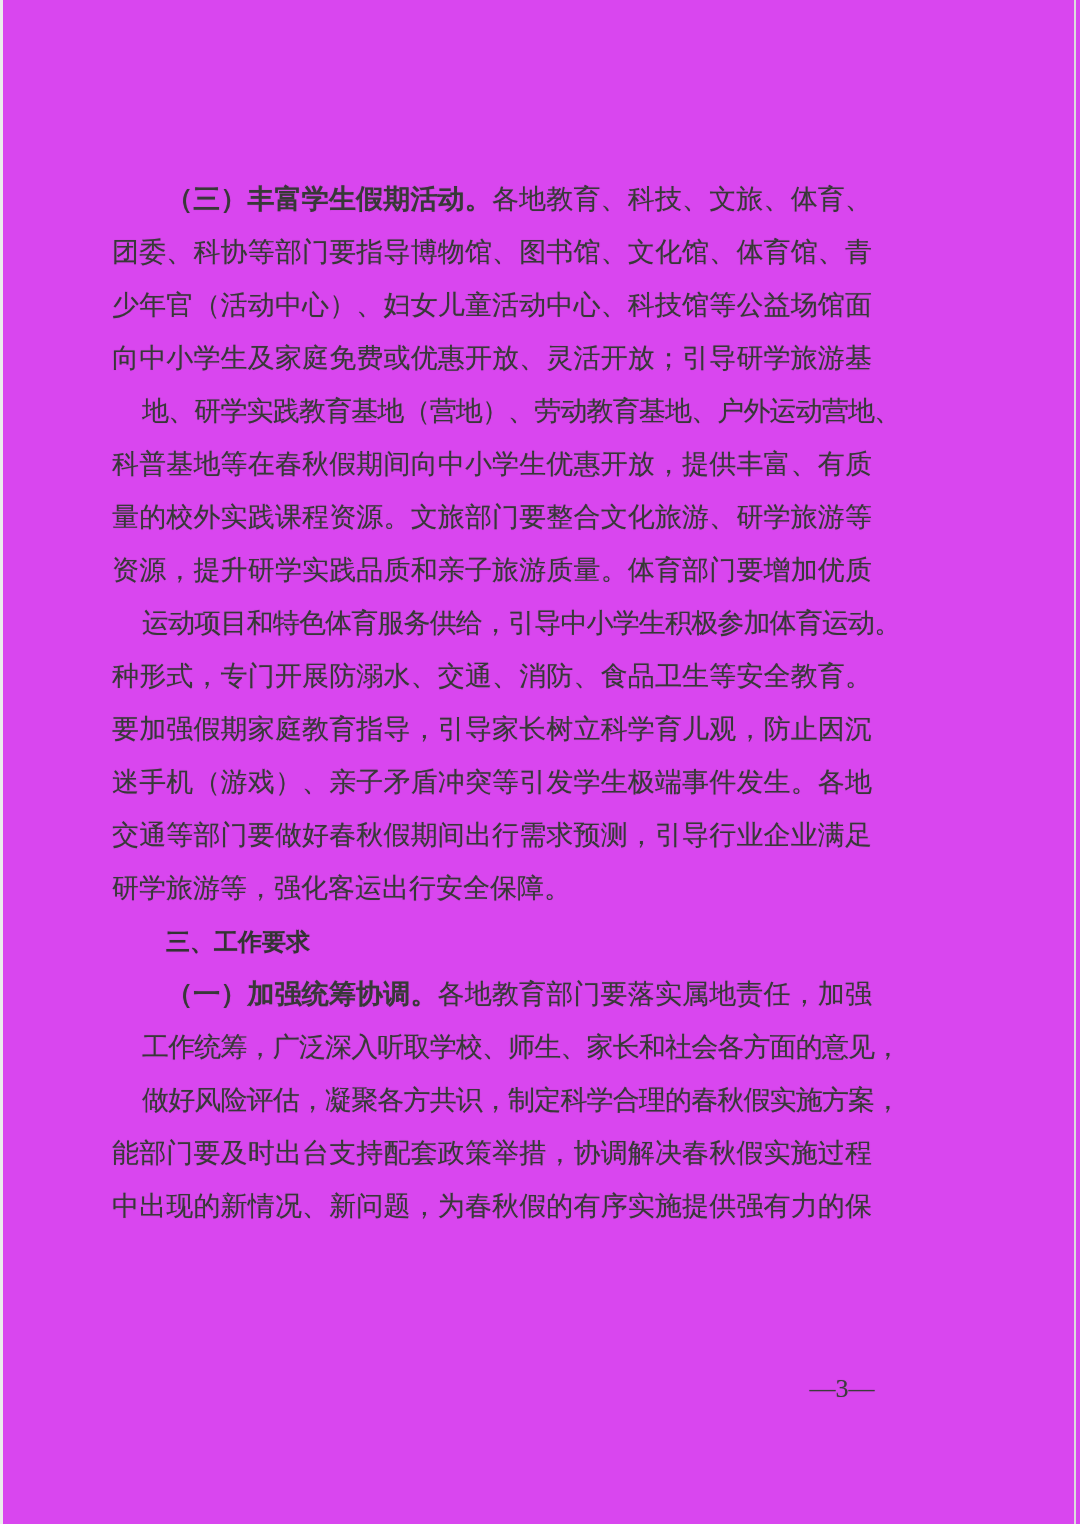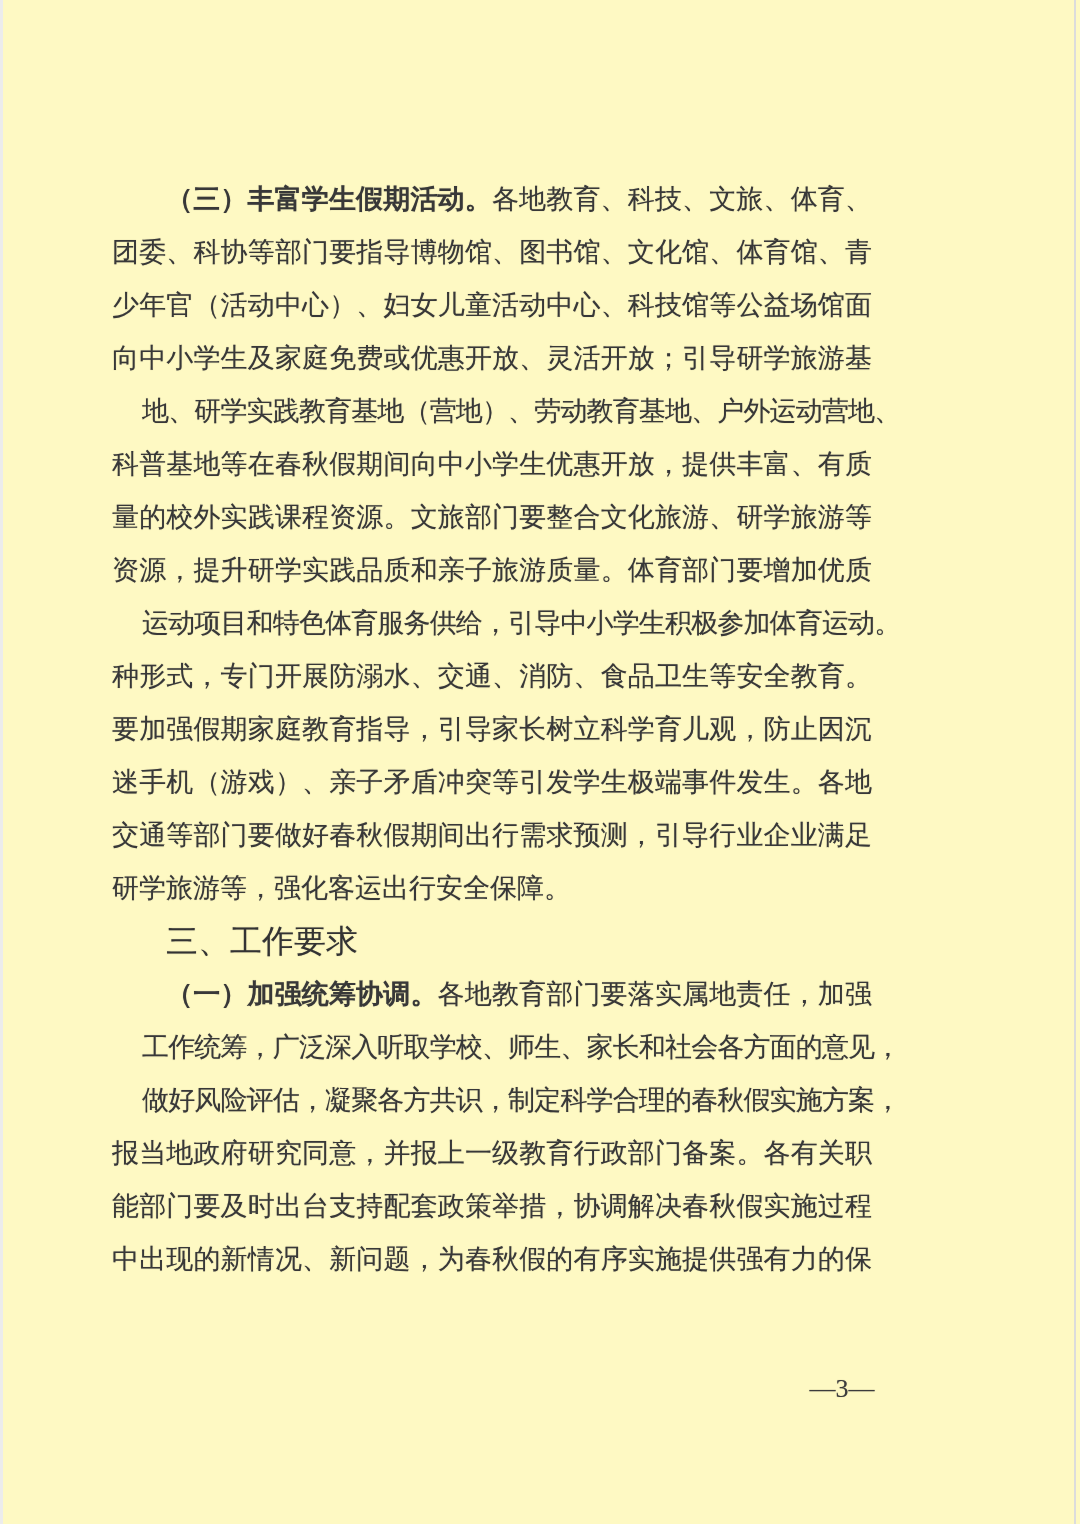--- a/index.html
+++ b/index.html
@@ -5,21 +5,21 @@
   html, body {
     margin: 0;
     padding: 0;
     background: #f2f2f2;
   }
   .page {
     position: relative;
     width: 1080px;
     height: 1524px;
     margin: 0 auto;
-    background: #fef9c3;
+    background: #d946ef;
     overflow: hidden;
     font-family: "Liberation Serif", "DejaVu Serif", serif;
     color: #383838;
   }
   
   .edge-left {
     position: absolute;
     left: 0; top: 0; bottom: 0;
     width: 3px;
     background: #ececec;
@@ -58,22 +58,22 @@
   .line.tight {
     letter-spacing: -0.85px;
     margin-left: 30px;
   }
   .line.no-just {
     text-align: left;
     text-align-last: left;
   }
   .line.heading {
     font-family: "Liberation Sans", "DejaVu Sans", sans-serif;
-    font-weight: normal;
-    font-size: 32px;
+    font-weight: bold;
+    font-size: 24px;
     color: #333333;
   }
   .page-number {
     position: absolute;
     left: 806px;
     top: 1374px;
     width: 72px;
     height: 30px;
     line-height: 30px;
     text-align: center;
@@ -101,19 +101,18 @@
     <p class="line tight"><span>运动项目和特色体育服务供给，引导中小学生积极参加体育运动。</span></p>
     <p class="line"><span>种形式，专门开展防溺水、交通、消防、食品卫生等安全教育。</span></p>
     <p class="line"><span>要加强假期家庭教育指导，引导家长树立科学育儿观，防止因沉</span></p>
     <p class="line"><span>迷手机（游戏）、亲子矛盾冲突等引发学生极端事件发生。各地</span></p>
     <p class="line"><span>交通等部门要做好春秋假期间出行需求预测，引导行业企业满足</span></p>
     <p class="line no-just"><span>研学旅游等，强化客运出行安全保障。</span></p>
     <p class="line heading no-just indent"><span>三、工作要求</span></p>
     <p class="line indent"><span class="lead">（一）加强统筹协调。</span><span>各地教育部门要落实属地责任，加强</span></p>
     <p class="line tight"><span>工作统筹，广泛深入听取学校、师生、家长和社会各方面的意见，</span></p>
     <p class="line tight"><span>做好风险评估，凝聚各方共识，制定科学合理的春秋假实施方案，</span></p>
-    <p class="line"><span>报当地政府研究同意，并报上一级教育行政部门备案。各有关职</span></p>
     <p class="line"><span>能部门要及时出台支持配套政策举措，协调解决春秋假实施过程</span></p>
     <p class="line"><span>中出现的新情况、新问题，为春秋假的有序实施提供强有力的保</span></p>
   </div>
 
   <div class="page-number">—3—</div>
 </div>
 
 </body></html>

